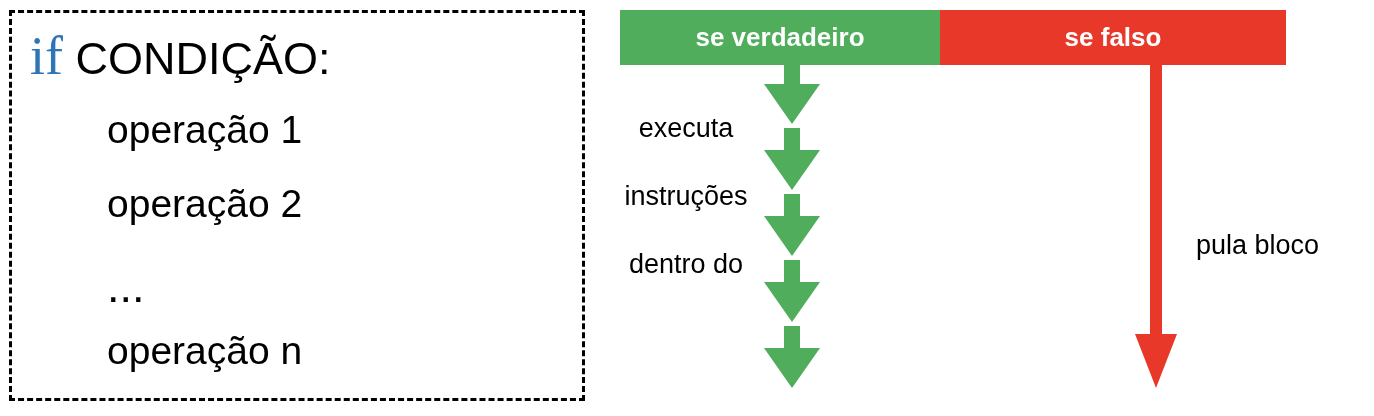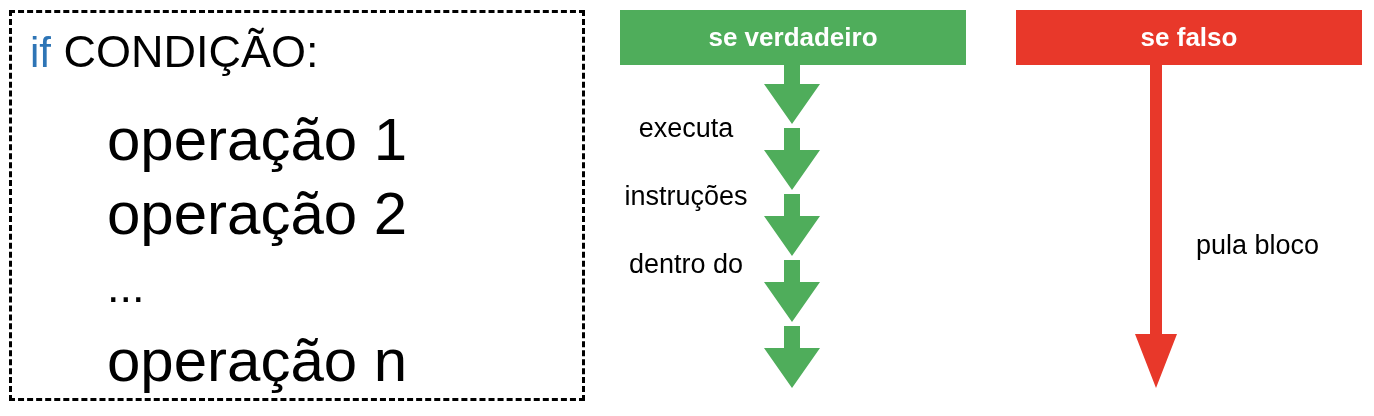--- a/index.html
+++ b/index.html
@@ -36,32 +36,32 @@
     white-space: pre;
     color: #000000;
     line-height: 1;
   }
   #code-if-line {
     left: 18px;
     top: 16px;
     font-size: 44px;
   }
   #code-if-keyword {
-    font-family: Liberation Sans, sans-serif;
+    font-family: Liberation Serif, serif;
     color: #2E75B6;
-    font-size: 42px;
+    font-size: 54px;
   }
   #code-if-cond {
     font-family: "Liberation Sans", sans-serif;
     color: #000000;
     font-size: 45px;
   }
   .code-op {
     left: 95px;
-    font-size: 60px;
+    font-size: 39px;
   }
   #code-op-1 { top: 97px; }
   #code-op-2 { top: 171px; }
   #code-op-dots { top: 251px; font-size: 45px; }
   #code-op-n { top: 318px; }
 
   
   .branch-header {
     position: absolute;
     top: 10px;
@@ -69,25 +69,25 @@
     display: flex;
     align-items: center;
     justify-content: center;
     color: #ffffff;
     font-weight: bold;
     font-size: 26px;
     letter-spacing: 0px;
   }
   #true-header {
     left: 620px;
-    width: 346px;
+    width: 320px;
     background: #4FAD5B;
   }
   #false-header {
-    left: 1016px;
+    left: 940px;
     width: 346px;
     background: #E8382A;
   }
 
   
   #true-arrow-column {
     position: absolute;
     left: 764px;
     top: 62px;
     width: 56px;

